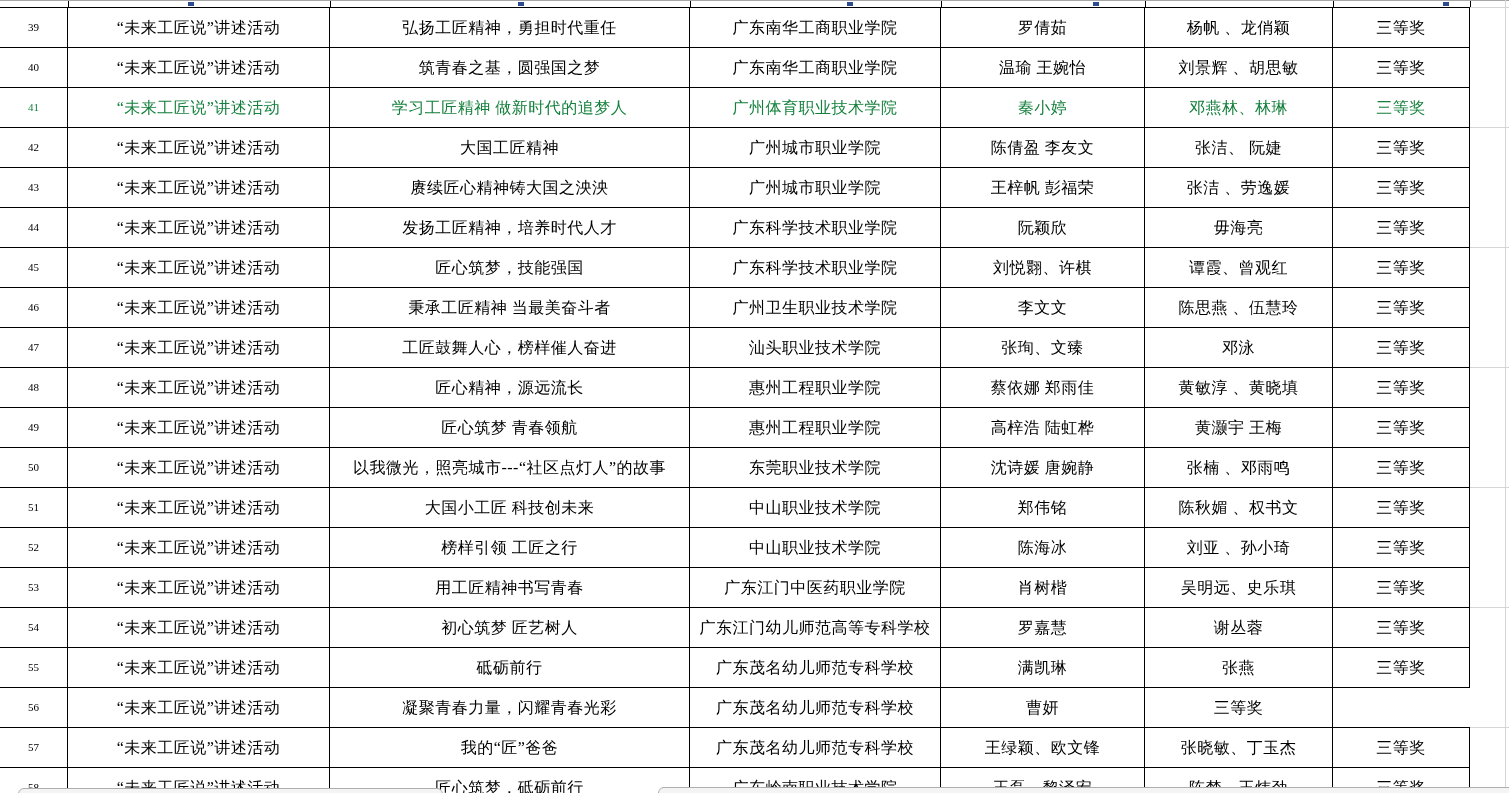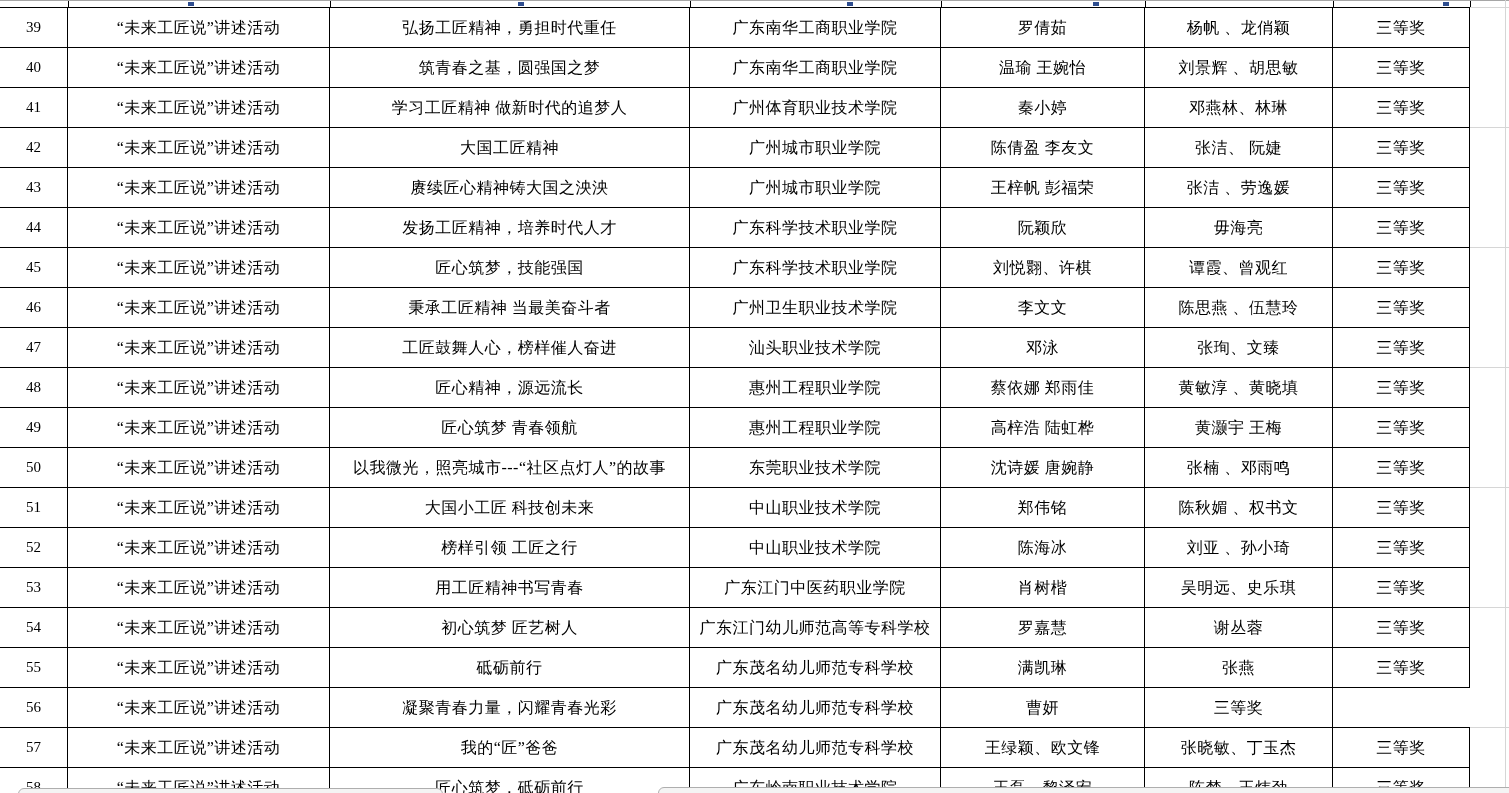--- a/index.html
+++ b/index.html
@@ -17,22 +17,22 @@
   .row {
     display:grid; grid-template-columns:68px 262px 360px 251px 204px 188px 137px;
     height:40px; box-sizing:border-box; border-bottom:1px solid #000; background:#fff;
   }
   .cell {
     border-right:1px solid #000; box-sizing:border-box;
     display:flex; align-items:center; justify-content:center;
     font-size:16px; line-height:1; white-space:nowrap; overflow:hidden;
     letter-spacing:0.5px;
   }
-  .cell.no { font-size:15px; letter-spacing:0; }
-  .row.red .cell { color:#000000; }
+  .cell.no { font-size:11px; letter-spacing:0; }
+  .row.red .cell { color:#15803d; }
 
   
   .h-grid { position:absolute; left:1470px; width:39px; height:1px; background:#d6d6d6; }
   .v-grid { position:absolute; left:1505px; top:0; width:1px; height:793px; background:#d6d6d6; }
 
   
   .scroll-seg {
     position:absolute; height:12px; box-sizing:border-box;
     background:#f4f4f4; border:1px solid #aeaeae; border-radius:6px;
   }
@@ -137,22 +137,22 @@
     <div class="cell">广州卫生职业技术学院</div>
     <div class="cell">李文文</div>
     <div class="cell">陈思燕 、伍慧玲</div>
     <div class="cell">三等奖</div>
   </div>
         <div class="row">
     <div class="cell no">47</div>
     <div class="cell">“未来工匠说”讲述活动</div>
     <div class="cell">工匠鼓舞人心，榜样催人奋进</div>
     <div class="cell">汕头职业技术学院</div>
+    <div class="cell">张珣、文臻</div>
     <div class="cell">邓泳</div>
-    <div class="cell">张珣、文臻</div>
     <div class="cell">三等奖</div>
   </div>
         <div class="row">
     <div class="cell no">48</div>
     <div class="cell">“未来工匠说”讲述活动</div>
     <div class="cell">匠心精神，源远流长</div>
     <div class="cell">惠州工程职业学院</div>
     <div class="cell">蔡依娜 郑雨佳</div>
     <div class="cell">黄敏淳 、黄晓填</div>
     <div class="cell">三等奖</div>

